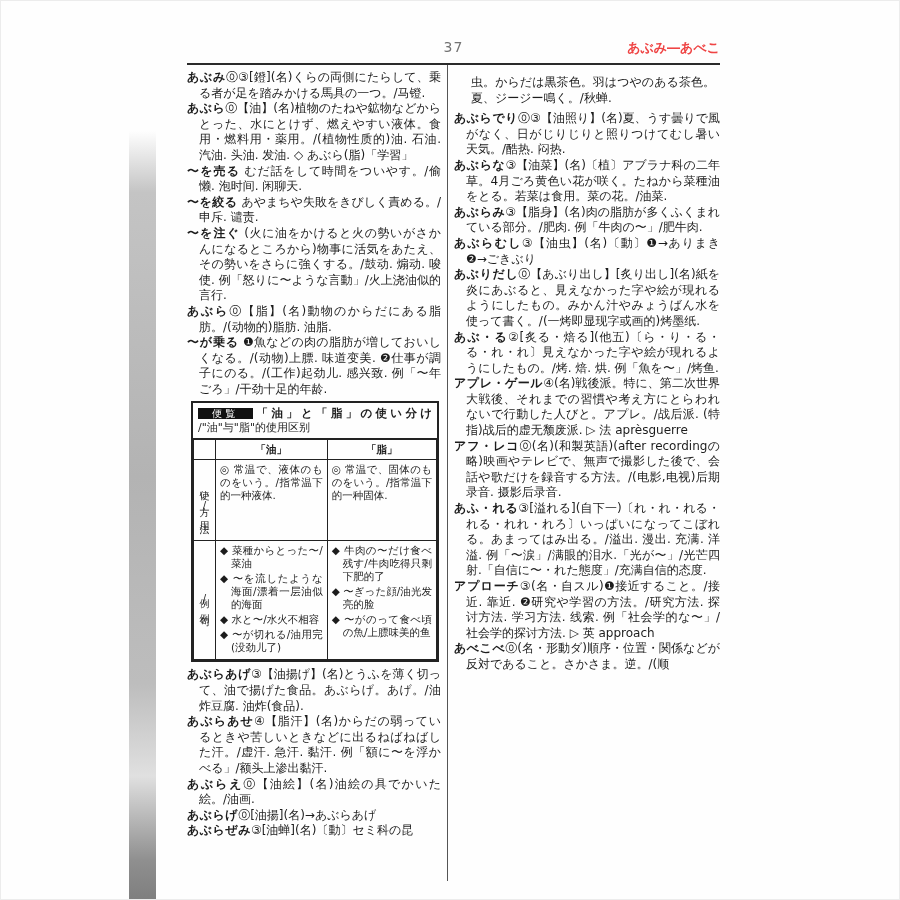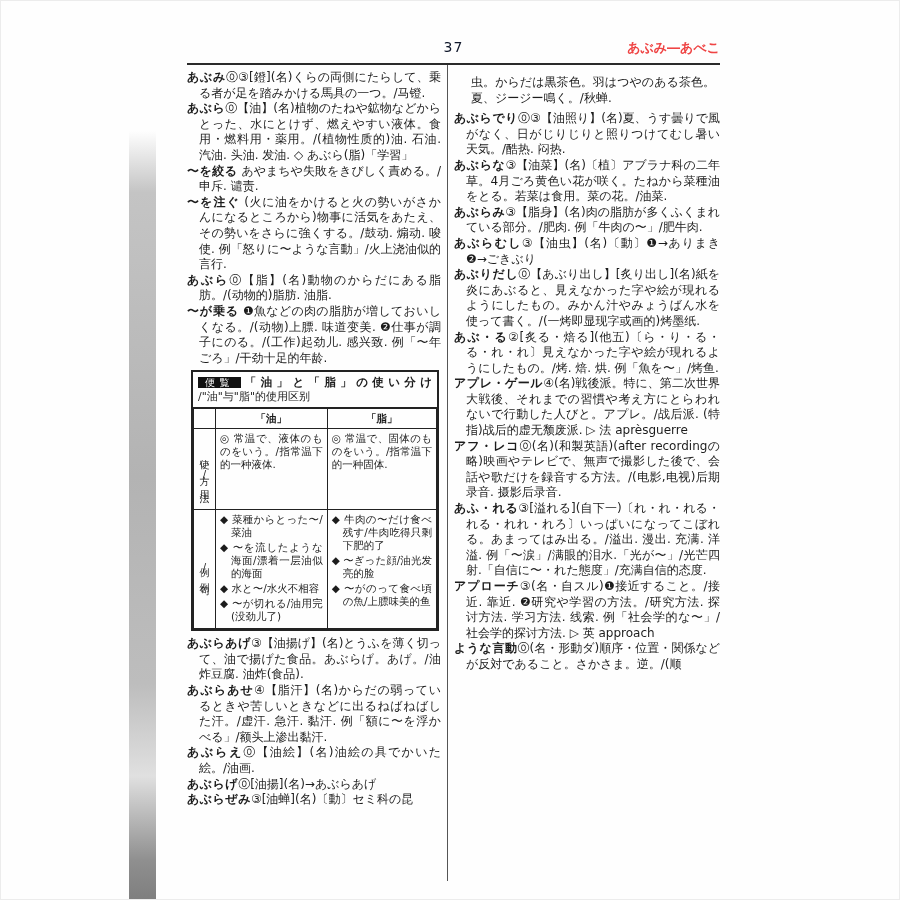--- a/index.html
+++ b/index.html
@@ -2,34 +2,34 @@
 <html><head>
 <meta charset="utf-8">
 <style>
   html,body{margin:0;padding:0;}
   body{width:900px;height:900px;background:#ffffff;font-family:"DejaVu Sans",sans-serif;}
   .canvas{position:relative;width:898px;height:898px;border:1px solid #ececec;background:#fefefe;overflow:hidden;}
   
   .edge-strip{position:absolute;left:128px;top:130px;width:27px;height:768px;
     background:linear-gradient(180deg,rgba(190,190,190,0) 0%,#c4c4c4 8%,#b3b3b3 45%,#bdbdbd 72%,#e0e0e0 84%,#8f8f8f 95%,#7f7f7f 100%);}
   .header-row{position:absolute;left:186px;top:38px;width:533px;height:22px;}
-  .page-number{position:absolute;left:0;width:100%;text-align:center;font-size:14px;color:#0f172a;letter-spacing:1px;}
+  .page-number{position:absolute;left:0;width:100%;text-align:center;font-size:14px;color:#737373;letter-spacing:1px;}
   .guide-word{position:absolute;right:0;top:0;font-weight:bold;font-size:13px;color:#ef4444;}
   .header-rule{position:absolute;left:186px;top:62px;width:533px;height:2px;background:#2a2a2a;}
   .col-divider{position:absolute;left:446px;top:64px;width:1px;height:816px;background:#555;}
   .col{position:absolute;top:69px;font-size:12px;line-height:15.6px;color:#1c1c1c;text-align:justify;}
   .col-left{left:186px;width:254px;}
   .col-right{left:453px;width:266px;}
   p.entry{margin:0;padding-left:12px;text-indent:-12px;}
   p.cont{margin:5px;padding-left:12px;text-indent:0;}
   p.entry b{font-weight:bold;letter-spacing:0.5px;}
   
   .usage-box{border:2px solid #222;margin:4px 2px 5px 4px;}
   .usage-caption{padding:3px 5px;font-size:11px;line-height:14px;border-bottom:1.5px solid #222;text-indent:0;}
-  .usage-caption .lbl{background:#111;color:#fff;font-size:10px;padding:0 7px;margin-right:4px;}
+  .usage-caption .lbl{background:#111;color:#fff;font-size:10px;padding:0 14px;margin-right:4px;}
   .usage-caption b{font-size:11.5px;}
   table.usage{border-collapse:collapse;width:100%;font-size:10.5px;line-height:13px;}
   table.usage td{border:1px solid #222;padding:3px 4px;vertical-align:top;color:#1c1c1c;}
   td.vlabel{writing-mode:vertical-rl;text-orientation:upright;width:14px;text-align:center;
     font-size:10px;letter-spacing:2px;padding:2px 1px;}
   td.colhead{text-align:center;font-weight:bold;padding:2px;}
   .titem{padding-left:11px;text-indent:-11px;margin:0 0 2px 0;}
   td.usecell{height:74px;margin-left:17px;}
 </style>
 </head>
@@ -41,20 +41,21 @@
   <div class="header-row">
     <div class="page-number">37</div>
     <div class="guide-word">あぶみ―あべこ</div>
   </div>
   <div class="header-rule"></div>
   <div class="col-divider"></div>
 
   <div class="col col-left">
     <p class="entry"><b>あぶみ</b><span>⓪③[鐙](名)くらの両側にたらして、乗る者が足を踏みかける馬具の一つ。/马镫.</span></p>
     <p class="entry"><b>あぶら</b><span>⓪【油】(名)植物のたねや鉱物などからとった、水にとけず、燃えやすい液体。食用・燃料用・薬用。/(植物性质的)油. 石油. 汽油. 头油. 发油. ◇ あぶら(脂)「学習」</span></p>
+    <p class="entry"><b>〜を売る</b><span> むだ話をして時間をついやす。/偷懒. 泡时间. 闲聊天.</span></p>
     <p class="entry"><b>〜を絞る</b><span> あやまちや失敗をきびしく責める。/申斥. 谴责.</span></p>
     <p class="entry"><b>〜を注ぐ</b><span> (火に油をかけると火の勢いがさかんになるところから)物事に活気をあたえ、その勢いをさらに強くする。/鼓动. 煽动. 唆使. 例「怒りに〜ような言動」/火上浇油似的言行.</span></p>
     <p class="entry"><b>あぶら</b><span>⓪【脂】(名)動物のからだにある脂肪。/(动物的)脂肪. 油脂.</span></p>
     <p class="entry"><b>〜が乗る</b><span> ❶魚などの肉の脂肪が増しておいしくなる。/(动物)上膘. 味道变美. ❷仕事が調子にのる。/(工作)起劲儿. 感兴致. 例「〜年ごろ」/干劲十足的年龄.</span></p>
 
     <div class="usage-box">
       <div class="usage-caption">
         <span class="lbl">便覧</span><b>「油」と「脂」の使い分け</b><span> /"油"与"脂"的使用区别</span>
       </div>
       <table class="usage">
@@ -99,15 +100,15 @@
     <p class="entry"><b>あぶらでり</b><span>⓪③【油照り】(名)夏、うす曇りで風がなく、日がじりじりと照りつけてむし暑い天気。/酷热. 闷热.</span></p>
     <p class="entry"><b>あぶらな</b><span>③【油菜】(名)〔植〕アブラナ科の二年草。4月ごろ黄色い花が咲く。たねから菜種油をとる。若菜は食用。菜の花。/油菜.</span></p>
     <p class="entry"><b>あぶらみ</b><span>③【脂身】(名)肉の脂肪が多くふくまれている部分。/肥肉. 例「牛肉の〜」/肥牛肉.</span></p>
     <p class="entry"><b>あぶらむし</b><span>③【油虫】(名)〔動〕❶→ありまき ❷→ごきぶり</span></p>
     <p class="entry"><b>あぶりだし</b><span>⓪【あぶり出し】[炙り出し](名)紙を炎にあぶると、見えなかった字や絵が現れるようにしたもの。みかん汁やみょうばん水を使って書く。/(一烤即显现字或画的)烤墨纸.</span></p>
     <p class="entry"><b>あぶ・る</b><span>②[炙る・焙る](他五)〔ら・り・る・る・れ・れ〕見えなかった字や絵が現れるようにしたもの。/烤. 焙. 烘. 例「魚を〜」/烤鱼.</span></p>
     <p class="entry"><b>アプレ・ゲール</b><span>④(名)戦後派。特に、第二次世界大戦後、それまでの習慣や考え方にとらわれないで行動した人びと。アプレ。/战后派. (特指)战后的虚无颓废派. ▷ 法 aprèsguerre</span></p>
     <p class="entry"><b>アフ・レコ</b><span>⓪(名)(和製英語)(after recordingの略)映画やテレビで、無声で撮影した後で、会話や歌だけを録音する方法。/(电影,电视)后期录音. 摄影后录音.</span></p>
     <p class="entry"><b>あふ・れる</b><span>③[溢れる](自下一)〔れ・れ・れる・れる・れれ・れろ〕いっぱいになってこぼれる。あまってはみ出る。/溢出. 漫出. 充满. 洋溢. 例「〜涙」/满眼的泪水.「光が〜」/光芒四射.「自信に〜・れた態度」/充满自信的态度.</span></p>
     <p class="entry"><b>アプローチ</b><span>③(名・自スル)❶接近すること。/接近. 靠近. ❷研究や学習の方法。/研究方法. 探讨方法. 学习方法. 线索. 例「社会学的な〜」/社会学的探讨方法. ▷ 英 approach</span></p>
-    <p class="entry"><b>ような言動</b><span>⓪(名・形動ダ)順序・位置・関係などが反対であること。さかさま。逆。/(顺</span></p>
+    <p class="entry"><b>あべこべ</b><span>⓪(名・形動ダ)順序・位置・関係などが反対であること。さかさま。逆。/(顺</span></p>
   </div>
 </div>
 
 </body></html>

